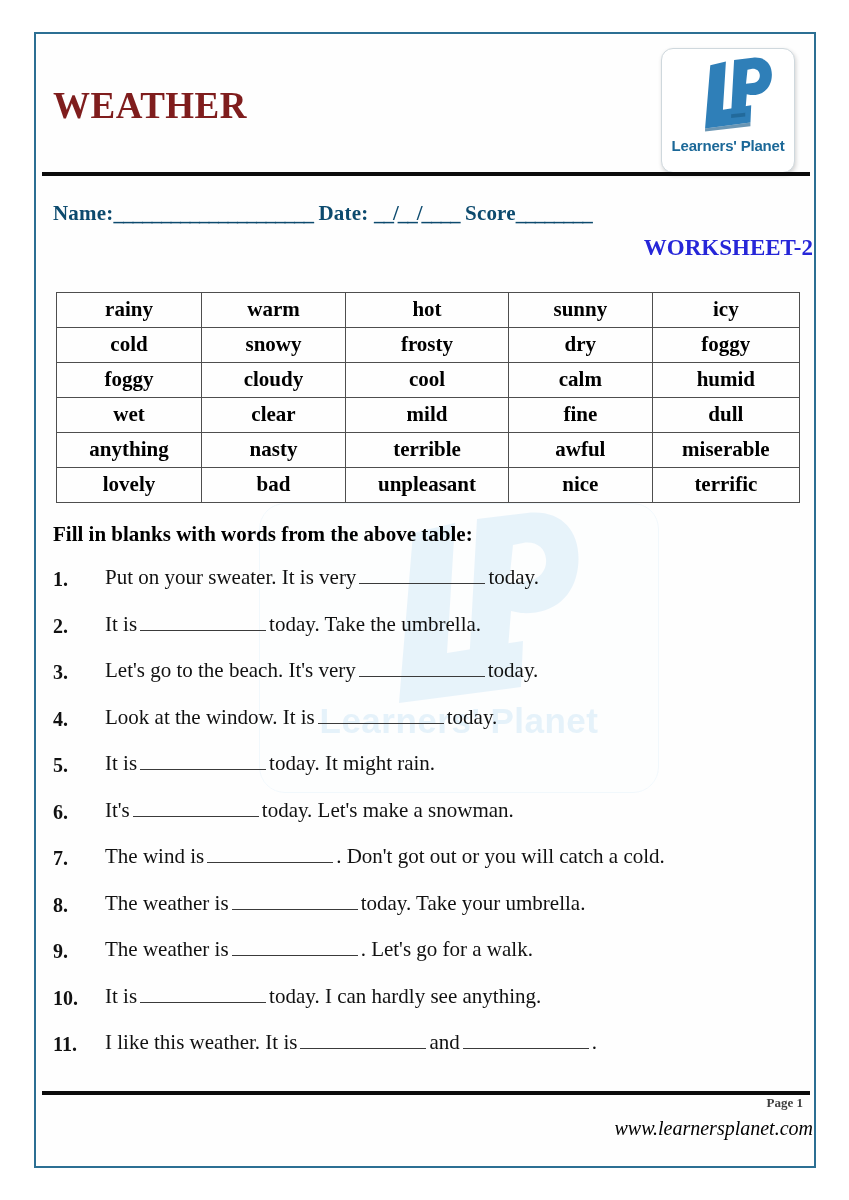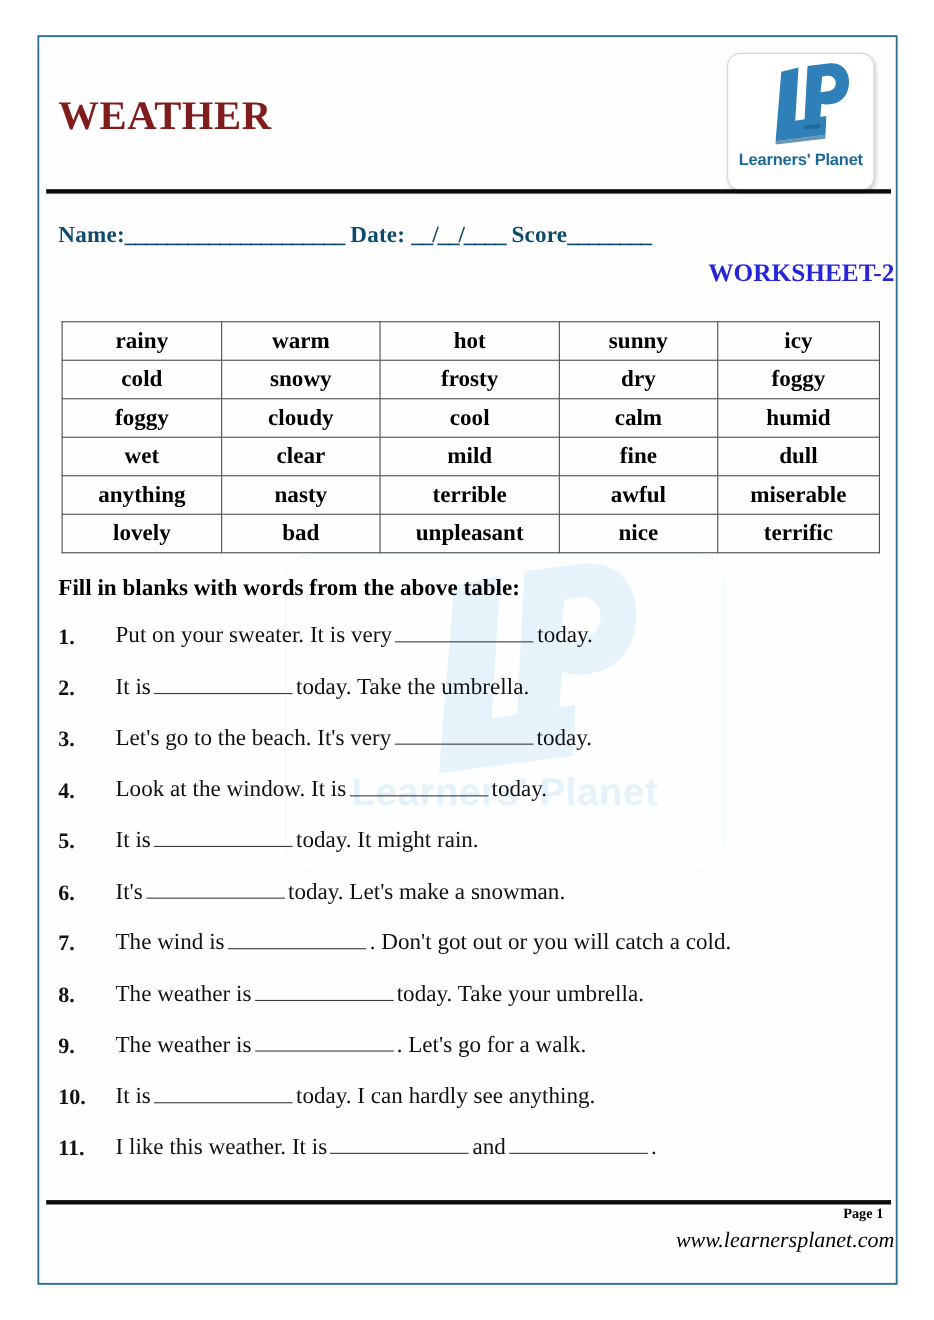--- a/index.html
+++ b/index.html
@@ -255,21 +255,21 @@
     height: 3.5px;
     background: #0b0b0b;
     z-index: 2;
   }
   .page-num {
     position: absolute;
     right: 10px;
     top: 1060px;
     font-weight: bold;
     font-size: 13px;
-    color: #000000;
+    color: #404040;
     z-index: 2;
   }
   .site-url {
     position: absolute;
     left: 0;
     top: 1082px;
     width: 100%;
     text-align: right;
     font-style: italic;
     font-size: 20px;

